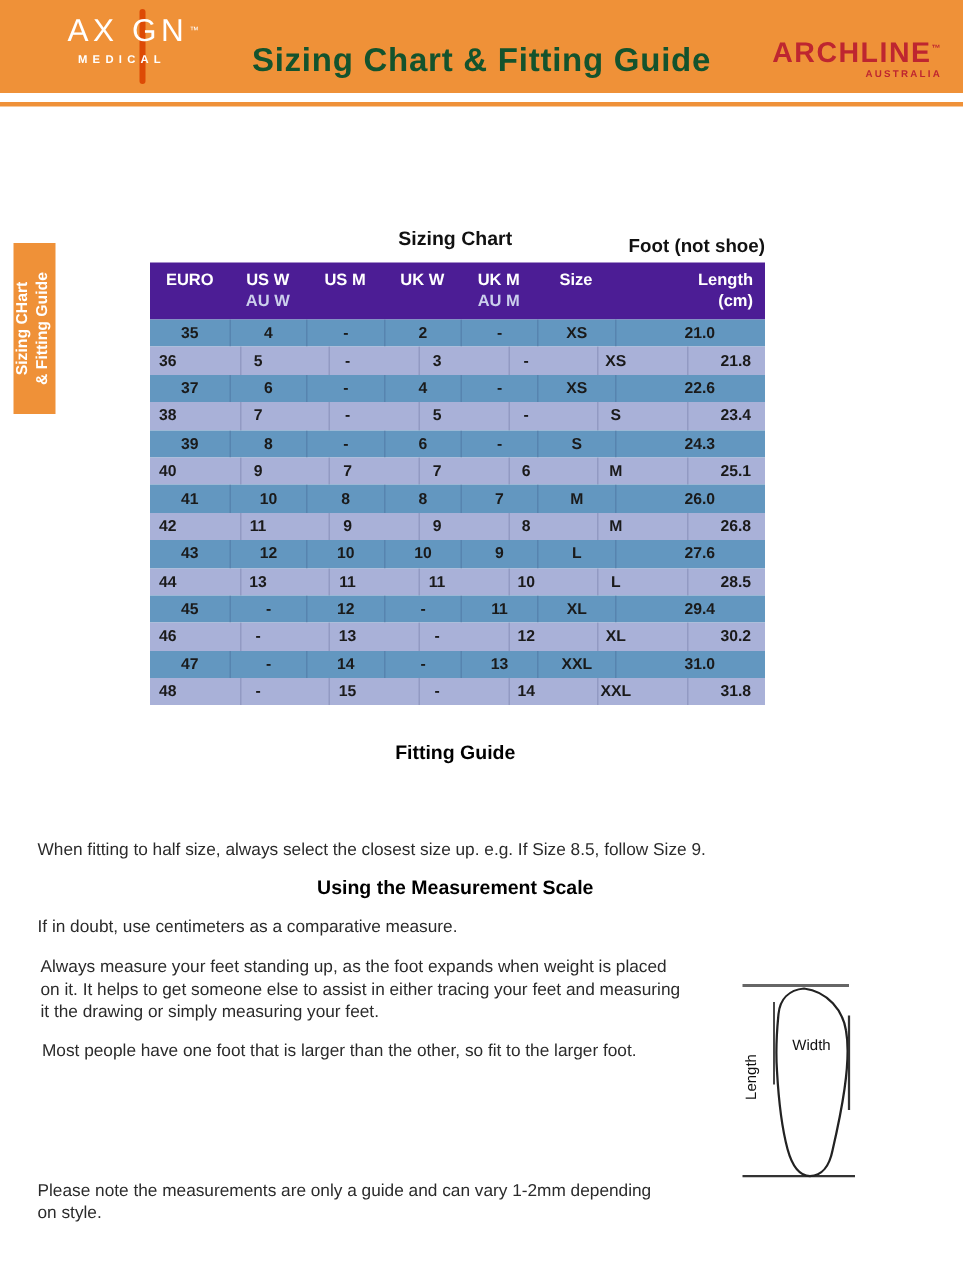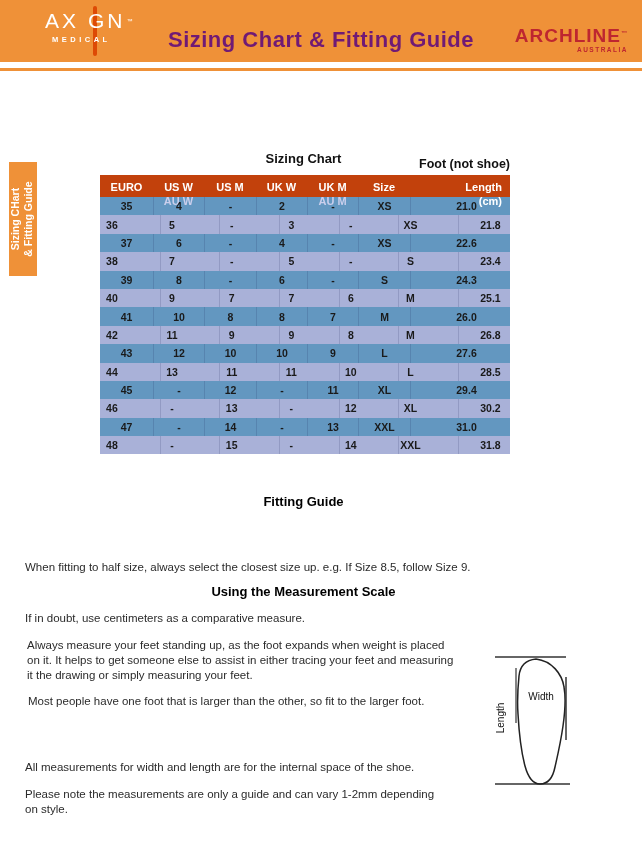--- a/index.html
+++ b/index.html
@@ -12,38 +12,38 @@
   
   .hdr { position:absolute; left:0; top:0; width:642px; height:62px; background:#EF9138; }
   .hdr-rule { position:absolute; left:0; top:68px; width:642px; height:3px; background:#EF9138; }
   .axign { position:absolute; left:45px; top:9px; color:#fff; }
   .axign-row { display:flex; align-items:center; font-size:21px; letter-spacing:3px; font-weight:400; line-height:24px; }
   .axign-gap { display:inline-block; width:9px; }
   .axign-stroke { position:absolute; left:48px; top:-3px; width:4px; height:50px; background:#DD4A05; border-radius:2px; z-index:0; }
   .axign-row span, .axign-sub { position:relative; z-index:1; }
   .axign-tm { font-size:6px; vertical-align:super; margin-left:1px; }
   .axign-sub { display:block; margin-top:2px; font-size:7.5px; font-weight:bold; letter-spacing:3.5px; padding-left:7px; }
-  .hdr-title { position:absolute; left:0; top:27px; width:642px; text-align:center; color:#701a75; font-size:22px; font-weight:bold; letter-spacing:0.5px; }
+  .hdr-title { position:absolute; left:0; top:27px; width:642px; text-align:center; color:#14532d; font-size:22px; font-weight:bold; letter-spacing:0.5px; }
   .archline { position:absolute; right:14px; top:24px; text-align:right; color:#BE2630; }
   .archline-name { font-size:19px; font-weight:bold; letter-spacing:1px; line-height:19px; }
   .archline-tm { font-size:6px; vertical-align:super; }
   .archline-sub { font-size:6.5px; font-weight:bold; letter-spacing:1.5px; margin-top:1px; }
   
   .tab { position:absolute; left:9px; top:162px; width:28px; height:114px; background:#EF9138; }
   .tab-text {
     position:absolute; left:50%; top:50%; width:114px; height:28px;
     transform:translate(-50%,-50%) rotate(-90deg);
     text-align:center; color:#fff; font-weight:bold; font-size:10.5px; line-height:13px;
   }
   
   .chart-title { position:absolute; left:0; top:151px; width:607px; text-align:center; font-size:13px; font-weight:bold; color:#111; }
   .foot-note { position:absolute; left:398px; top:157px; width:112px; text-align:right; font-size:12.5px; font-weight:bold; color:#111; }
   
   .stable { position:absolute; left:100px; top:175px; width:410px; }
-  .thead { display:flex; background:#c2410c; height:22px; }
+  .thead { display:flex; background:#4c1d95; height:38px; }
   .th { display:flex; flex-direction:column; align-items:center; padding-top:5px; color:#fff; font-size:11px; font-weight:bold; line-height:14px; }
   .th:nth-child(7) { align-items:flex-end; padding-right:8px; }
   .th:nth-child(2) .th-sub, .th:nth-child(5) .th-sub { color:#CBCFEC; }
   .trow { display:flex; height:18.4px; background:#6397C0; }
   .trow.alt { background:#A9B1D8;gap:36px; }
   .td { display:flex; align-items:center; justify-content:center; font-size:10.5px; font-weight:bold; color:#1a1a1a; }
   .td + .td { border-left:1px solid rgba(20,30,80,0.15); }
   .th:nth-child(1), .td:nth-child(1) { width:53px; }
   .th:nth-child(2), .td:nth-child(2) { width:51px; }
   .th:nth-child(3), .td:nth-child(3) { width:52px; }
@@ -267,21 +267,20 @@
 
   <div class="h2 h-fitting">Fitting Guide</div>
   <div class="para p2">When fitting to half size, always select the closest size up. e.g. If Size 8.5, follow Size 9.</div>
 
   <div class="h2 h-measure">Using the Measurement Scale</div>
   <div class="para p3">If in doubt, use centimeters as a comparative measure.</div>
   <div class="para p4">Always measure your feet standing up, as the foot expands when weight is placed
 on it. It helps to get someone else to assist in either tracing your feet and measuring
 it the drawing or simply measuring your feet.</div>
   <div class="para p5">Most people have one foot that is larger than the other, so fit to the larger foot.</div>
-  <div class="para p6">All measurements for width and length are for the internal space of the shoe.</div>
   <div class="para p7">Please note the measurements are only a guide and can vary 1-2mm depending
 on style.</div>
 
   <svg class="diagram" width="92" height="145" viewBox="0 0 92 145">
     <line x1="5" y1="9" x2="76" y2="9" stroke="#666" stroke-width="2"></line>
     <line x1="5" y1="136" x2="80" y2="136" stroke="#333" stroke-width="1.5"></line>
     <path d="M 46 11 C 36 12, 30 18, 29 28 C 28 38, 27 52, 28 66 C 29 84, 31 103, 35 118 C 38 129, 43 136, 50 136 C 58 136, 63 129, 65 119 C 68 106, 71 92, 73 78 C 75 64, 76 50, 74 39 C 72 26, 62 13, 46 11 Z" fill="none" stroke="#222" stroke-width="1.5"></path>
     <line x1="26" y1="20" x2="26" y2="75" stroke="#333" stroke-width="1.2"></line>
     <line x1="76" y1="29" x2="76" y2="92" stroke="#333" stroke-width="1.5"></line>
     <text x="51" y="52" text-anchor="middle" font-size="10" fill="#111" font-family="Liberation Sans, sans-serif">Width</text>

